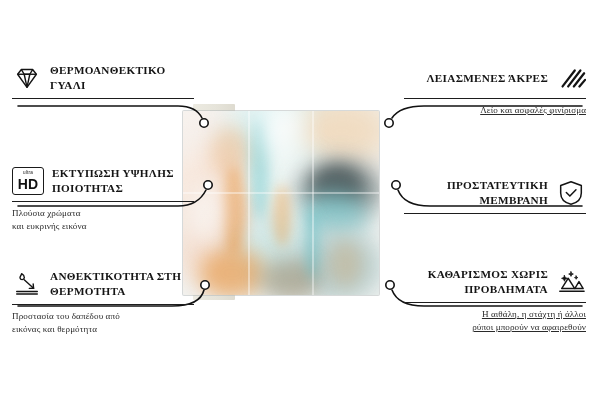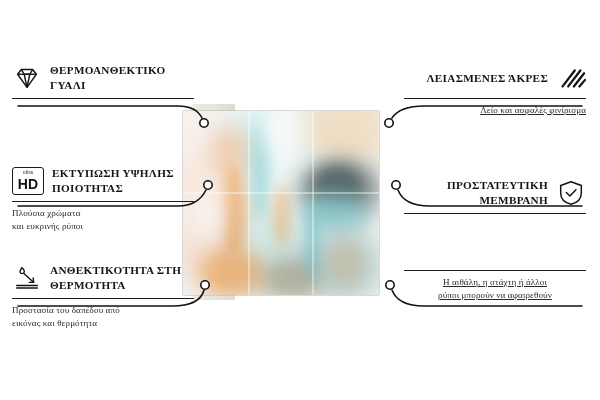--- a/index.html
+++ b/index.html
@@ -156,24 +156,24 @@
   <div class="feat left" style="top:165px;">
     <div class="head">
       <span class="hdbox">
         <span class="u">ultra</span>
         <span class="hd">HD</span>
       </span>
       <span class="title">ΕΚΤΥΠΩΣΗ ΥΨΗΛΗΣ ΠΟΙΟΤΗΤΑΣ</span>
     </div>
     <div class="rule"></div>
     <div class="desc" style="white-space:pre-line;">Πλούσια χρώματα
-και ευκρινής ρύποι</div>
-  </div>
-
-  <div class="feat left" style="top:262px;">
+και ευκρινής εικόνα</div>
+  </div>
+
+  <div class="feat left" style="top:268px;">
     <div class="head">
       <span class="icon">
         <svg viewBox="0 0 32 32">
             <g fill="none" stroke="#141414" stroke-width="1.5" stroke-linecap="round" stroke-linejoin="round">
           <path d="M8.5 9.5c0-2 1.8-3.2 1.8-4.6 1.8 1 2.9 2.6 2.9 4.4a2.4 2.4 0 0 1-4.7.2Z"></path>
           <path d="M13 11.5 L23 20.5"></path>
               <path d="M23 20.5 L18.5 20.7"></path>
               <path d="M23 20.5 L22.6 16"></path>
           <path d="M5 24 H27"></path>
               <path d="M5 26.6 H27"></path>
@@ -214,18 +214,33 @@
           <path d="M16 4 L27 8 v8c0 6.5-5 10.6-11 12-6-1.4-11-5.5-11-12V8Z"></path>
           <path d="M11 15.5 L14.8 19.3 L21.3 12.5"></path>
         </g>
           </svg>
       </span>
     </div>
     <div class="rule"></div>
   </div>
 
   <div class="feat right" style="top:266px;">
-    <div class="rule"></div>
-    <div class="desc" style="white-space:pre-line;text-align:center;">Η αιθάλη, η στάχτη ή άλλοι
+    <div class="head">
+      <span class="title">ΚΑΘΑΡΙΣΜΟΣ ΧΩΡΙΣ ΠΡΟΒΛΗΜΑΤΑ</span>
+      <span class="icon">
+        <svg viewBox="0 0 32 32">
+            <g fill="none" stroke="#141414" stroke-width="1.5" stroke-linecap="round" stroke-linejoin="round">
+          <path d="M6 23 L13 12 L20 23 Z"></path>
+          <path d="M20 23 L24.5 15.5 L29 23 Z"></path>
+          <path d="M4 25.8 H30"></path>
+          <path d="M9 9 L9.9 11.2 L12.1 12.1 L9.9 13 L9 15.2 L8.1 13 L5.9 12.1 L8.1 11.2 Z" fill="#141414" stroke-width="0.8"></path>
+          <path d="M16 5 L16.7 6.8 L18.5 7.5 L16.7 8.2 L16 10 L15.3 8.2 L13.5 7.5 L15.3 6.8 Z" fill="#141414" stroke-width="0.8"></path>
+          <path d="M21.5 9.5 L22 10.8 L23.3 11.3 L22 11.8 L21.5 13.1 L21 11.8 L19.7 11.3 L21 10.8 Z" fill="#141414" stroke-width="0.8"></path>
+        </g>
+          </svg>
+      </span>
+    </div>
+    <div class="rule"></div>
+    <div class="desc" style="white-space:pre-line;">Η αιθάλη, η στάχτη ή άλλοι
 ρύποι μπορούν να αφαιρεθούν</div>
   </div>
 
 </div>
 
 </body></html>

